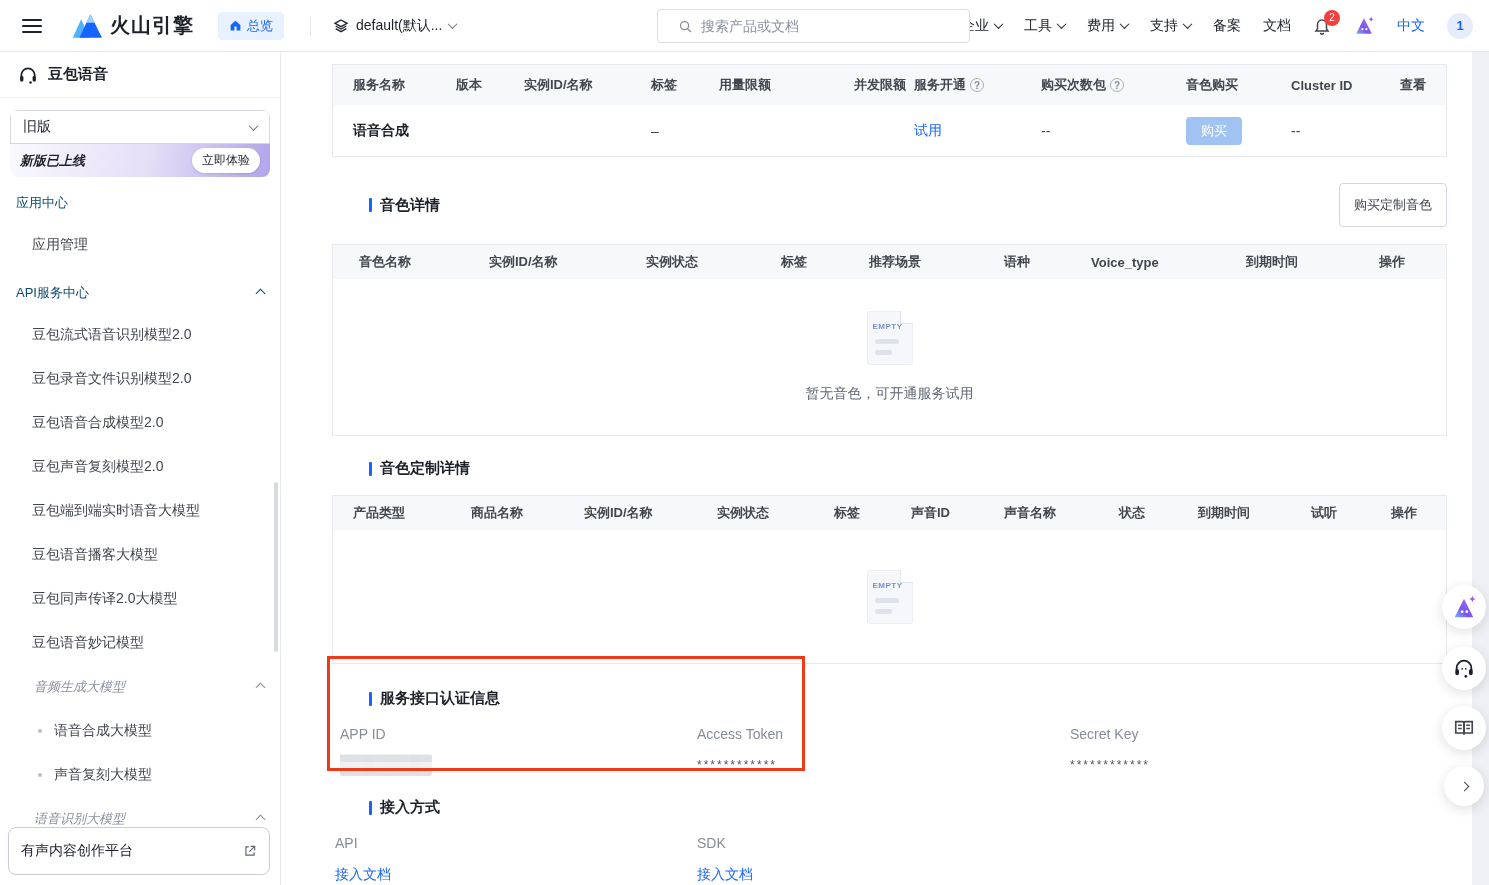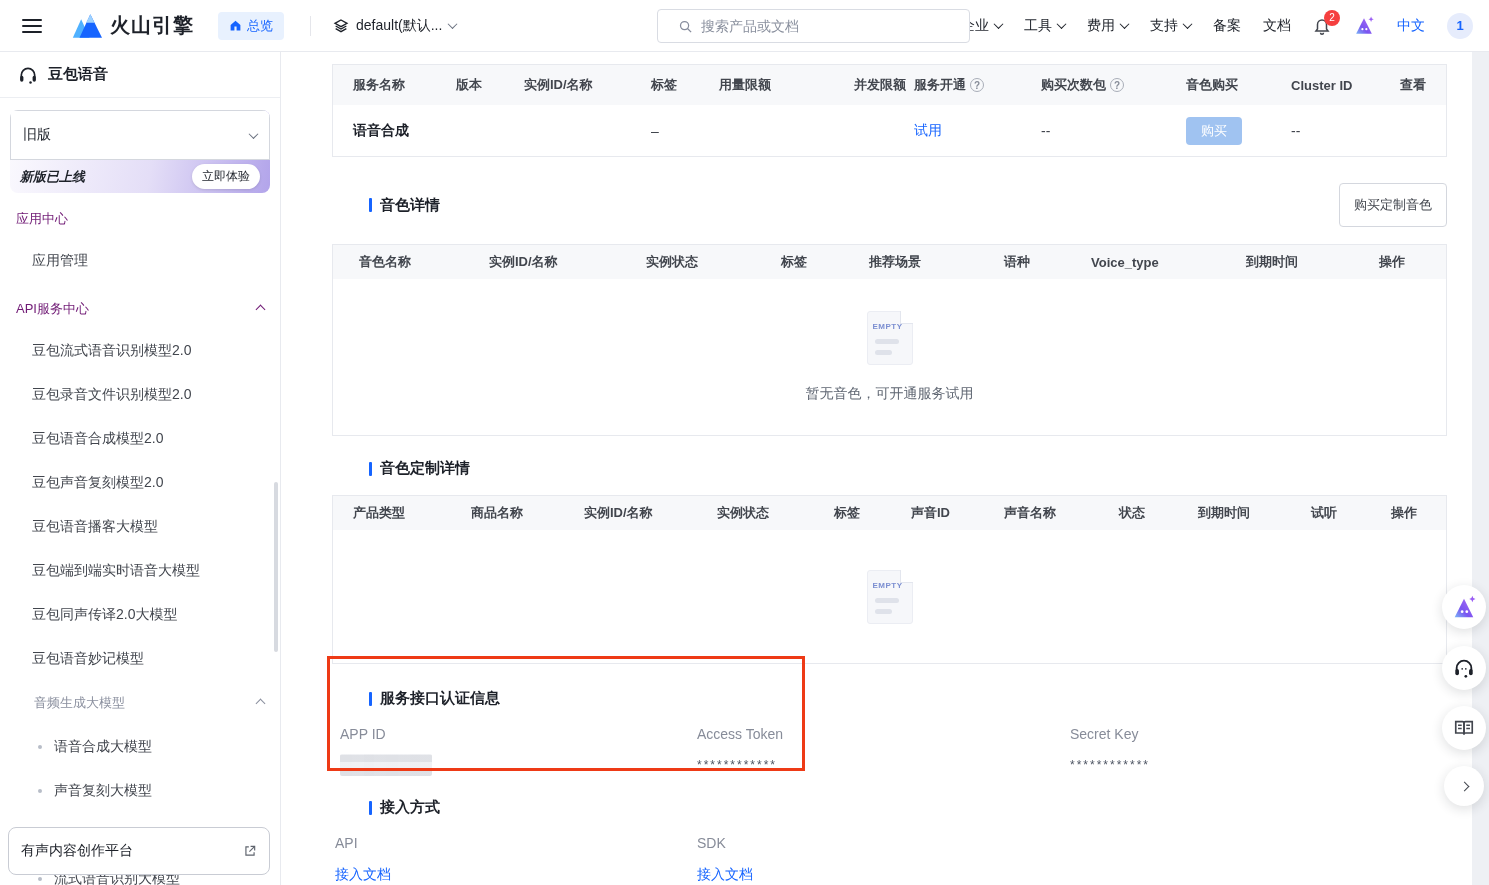--- a/index.html
+++ b/index.html
@@ -46,35 +46,35 @@
   .sidebar { position:relative; width:281px; border-right:1px solid #e8eaef;
     background:#fff; flex-shrink:0; }
   .main { position:relative; flex:1; overflow:hidden; background:#fff; }
 
   
   .sb-head { height:46px; display:flex; align-items:center; gap:10px; padding:0 18px;
     border-bottom:1px solid #eceef2; }
   .sb-title { font-size:15px; font-weight:700; }
   .version-box { margin:12px 10px 0 10px; border-radius:8px; overflow:hidden;
     background:linear-gradient(100deg,#fbfafe 0%,#e4def7 55%,#b2a4ea 100%); }
-  .version-select { height:50px; background:#fff; border:1px solid #d4d7de; border-radius:0;
+  .version-select { height:34px; background:#fff; border:1px solid #d4d7de; border-radius:0;
     display:flex; align-items:center; justify-content:space-between; padding:0 12px;
     font-size:14px; cursor:pointer; }
   .banner-row { height:33px; display:flex; align-items:center; justify-content:space-between;
     padding:0 10px; }
   .banner-text { font-size:13px; font-style:italic; font-weight:700; color:#1d2129; }
   .banner-btn { background:#fff; border:none; border-radius:13px; padding:4px 10px;
     font-size:12px; color:#1d2129; cursor:pointer; box-shadow:0 1px 3px rgba(0,0,0,.12);
     font-family:inherit; }
   .sb-section { display:flex; align-items:center; justify-content:space-between;
-    padding:0 16px; color:#701a75; font-size:13px; height:40px; margin-top:6px; }
+    padding:0 16px; color:#0c4a6e; font-size:13px; height:40px; margin-top:6px; }
   .sb-item { padding-left:32px; height:44px; display:flex; align-items:center;
     font-size:14px; color:#42464e; cursor:pointer; }
   .sb-sub-section { display:flex; align-items:center; justify-content:space-between;
-    padding:0 16px 0 34px; color:#8a8f9e; font-size:13px; height:44px; }
+    padding:0 16px 0 34px; color:#8a8f9e; font-size:13px; height:44px;font-style:italic; }
   .sb-bullet-item { padding-left:38px; height:44px; display:flex; align-items:center;
     gap:12px; font-size:14px; color:#42464e; cursor:pointer; }
   .bullet { width:4px; height:4px; border-radius:50%; background:#b8bdc8; flex-shrink:0; }
   .sb-footer { position:absolute; left:8px; right:10px; bottom:10px; height:48px;
     border:1px solid #c9ccd4; border-radius:8px; background:#fff; display:flex;
     align-items:center; padding:10px 12px; font-size:14px; cursor:pointer; z-index:5; }
   .sb-footer .ext { margin-left:auto; color:#5f646e; display:flex; }
   .sb-scrollthumb { position:absolute; right:2px; top:430px; width:4px; height:170px;
     background:#d7dae0; border-radius:2px; }
 
@@ -286,24 +286,24 @@
     <div class="sb-item">
         <span>豆包录音文件识别模型2.0</span>
       </div>
     <div class="sb-item">
         <span>豆包语音合成模型2.0</span>
       </div>
     <div class="sb-item">
         <span>豆包声音复刻模型2.0</span>
       </div>
     <div class="sb-item">
+        <span>豆包端到端实时语音大模型</span>
+      </div>
+    <div class="sb-item">
         <span>豆包语音播客大模型</span>
-      </div>
-    <div class="sb-item">
-        <span>豆包端到端实时语音大模型</span>
       </div>
     <div class="sb-item">
         <span>豆包同声传译2.0大模型</span>
       </div>
     <div class="sb-item">
         <span>豆包语音妙记模型</span>
       </div>
 
     <div class="sb-sub-section">
       <span>音频生成大模型</span>

